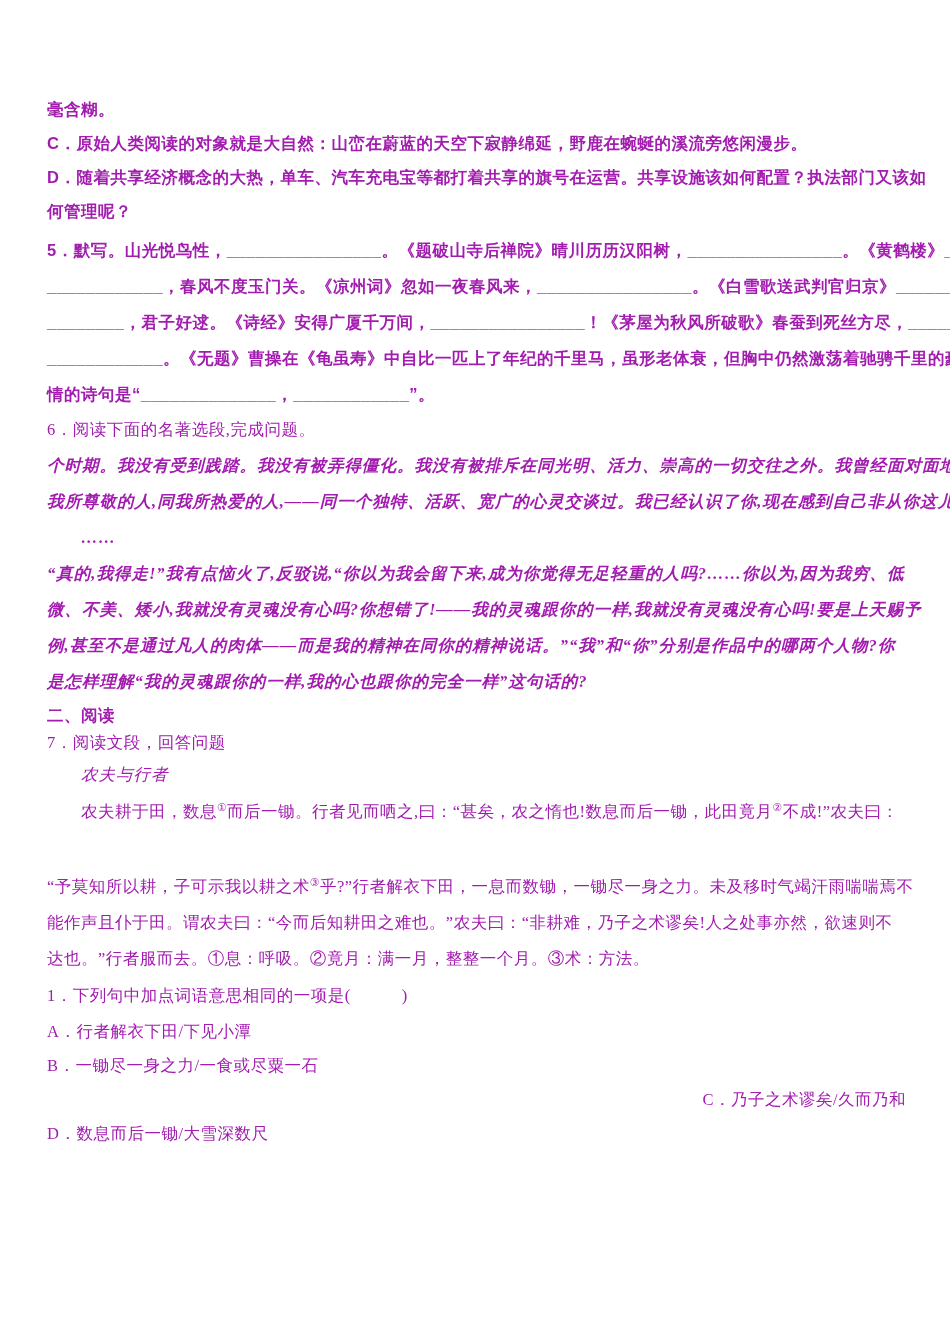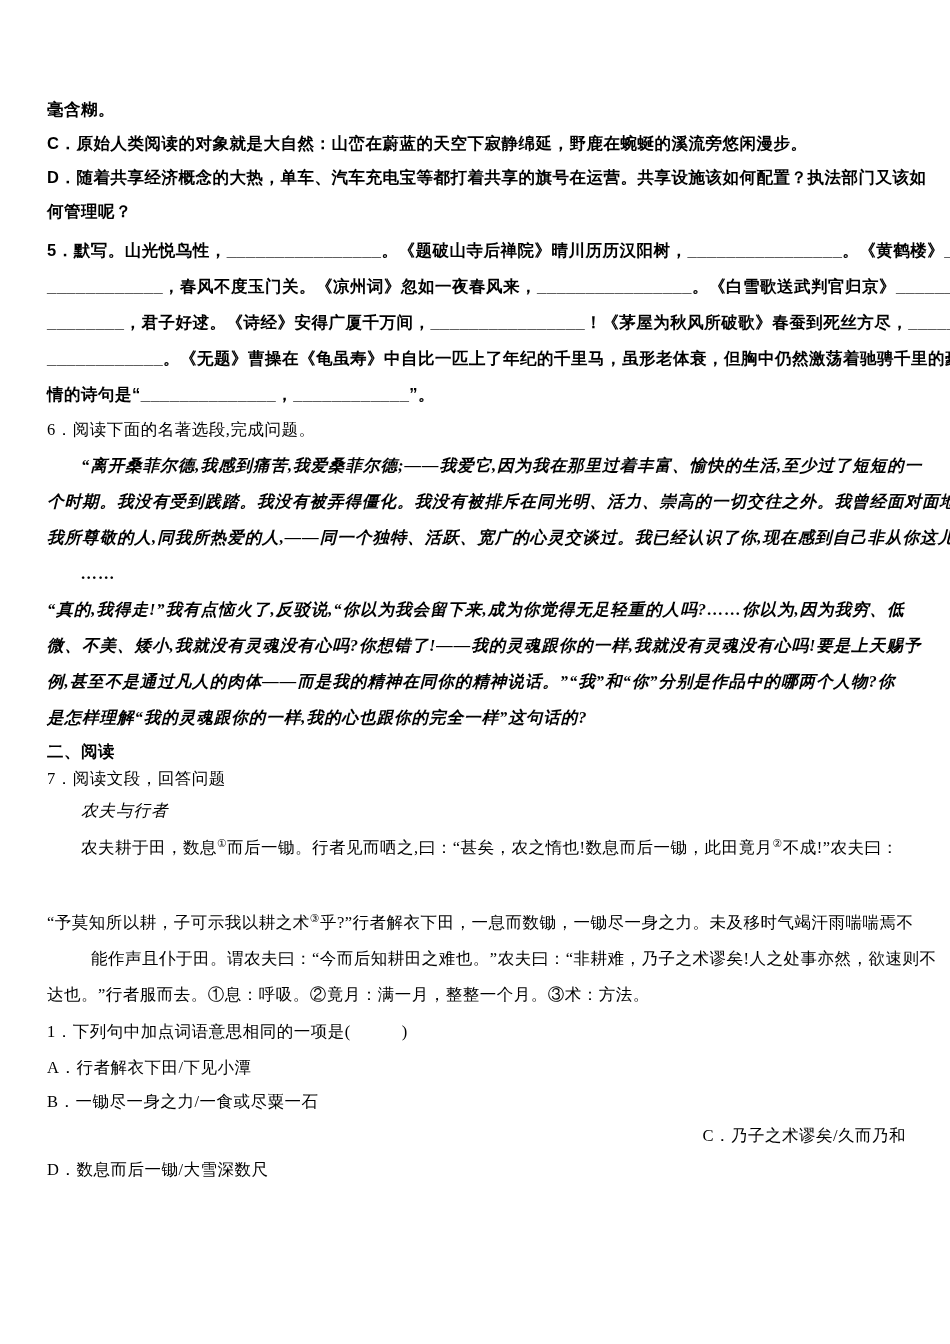--- a/index.html
+++ b/index.html
@@ -2,21 +2,21 @@
 <html><head>
 <meta charset="utf-8">
 <style>
   html, body { margin: 0; padding: 0; background: #e8e8e8; }
   .page {
     position: relative;
     width: 950px;
     height: 1344px;
     margin: 0 auto;
     background: #ffffff;
-    color: #000000;
+    color: #a21caf;
     box-sizing: border-box;
     padding: 92px 44px 0 47px;
     overflow: hidden;
     font-family: "Liberation Serif", serif;
   }
   .section { }
   .line {
     white-space: nowrap;
     font-size: 16.5px;
   }
@@ -67,42 +67,41 @@
       <div class="line" style="line-height: 36px;">5．默写。山光悦鸟性，________________。《题破山寺后禅院》晴川历历汉阳树，________________。《黄鹤楼》______</div>
       <div class="line" style="line-height: 36px;">____________，春风不度玉门关。《凉州词》忽如一夜春风来，________________。《白雪歌送武判官归京》________</div>
       <div class="line" style="line-height: 36px;">________，君子好逑。《诗经》安得广厦千万间，________________！《茅屋为秋风所破歌》春蚕到死丝方尽，______</div>
       <div class="line" style="line-height: 36px;">____________。《无题》曹操在《龟虽寿》中自比一匹上了年纪的千里马，虽形老体衰，但胸中仍然激荡着驰骋千里的豪</div>
       <div class="line" style="line-height: 36px;">情的诗句是“______________，____________”。</div>
     </div>
     <div class="section song">
       <div class="line" style="line-height: 36px;">6．阅读下面的名著选段,完成问题。</div>
     </div>
     <div class="section kai">
-      <div class="line indent" style="line-height: 36px;">“离开桑菲尔德,我感到痛苦,我爱桑菲尔德;——我爱它,因为我在那里过着丰富、愉快的生活,至少过了短短的一</div>
       <div class="line" style="line-height: 36px;">个时期。我没有受到践踏。我没有被弄得僵化。我没有被排斥在同光明、活力、崇高的一切交往之外。我曾经面对面地同</div>
       <div class="line" style="line-height: 36px;">我所尊敬的人,同我所热爱的人,——同一个独特、活跃、宽广的心灵交谈过。我已经认识了你,现在感到自己非从你这儿</div>
       <div class="line indent" style="line-height: 36px;">……</div>
       <div class="line" style="line-height: 36px;">“真的,我得走!”我有点恼火了,反驳说,“你以为我会留下来,成为你觉得无足轻重的人吗?……你以为,因为我穷、低</div>
       <div class="line" style="line-height: 36px;">微、不美、矮小,我就没有灵魂没有心吗?你想错了!——我的灵魂跟你的一样,我就没有灵魂没有心吗!要是上天赐予</div>
       <div class="line" style="line-height: 36px;">例,甚至不是通过凡人的肉体——而是我的精神在同你的精神说话。”“我”和“你”分别是作品中的哪两个人物?你</div>
       <div class="line" style="line-height: 36px;">是怎样理解“我的灵魂跟你的一样,我的心也跟你的完全一样”这句话的?</div>
     </div>
     <div class="section bold">
       <div class="line" style="line-height: 30px;">二、阅读</div>
     </div>
     <div class="section song">
       <div class="line" style="line-height: 26px;">7．阅读文段，回答问题</div>
     </div>
     <div class="section kai-title">
       <div class="line indent" style="line-height: 38px;">农夫与行者</div>
     </div>
     <div class="section song">
       <div class="line indent" style="line-height: 36px;"><span>农夫耕于田，数息</span><sup class="fnote">①</sup><span>而后一锄。行者见而哂之,曰：“甚矣，农之惰也!数息而后一锄，此田竟月</span><sup class="fnote">②</sup><span>不成!”农夫曰：</span></div>
       <div class="line" style="line-height: 36px; margin-top: 39px;"><span>“予莫知所以耕，子可示我以耕之术</span><sup class="fnote">③</sup><span>乎?”行者解衣下田，一息而数锄，一锄尽一身之力。未及移时气竭汗雨喘喘焉不</span></div>
-      <div class="line" style="line-height: 36px; margin-left: 44px;">能作声且仆于田。谓农夫曰：“今而后知耕田之难也。”农夫曰：“非耕难，乃子之术谬矣!人之处事亦然，欲速则不</div>
+      <div class="line" style="line-height: 36px;">能作声且仆于田。谓农夫曰：“今而后知耕田之难也。”农夫曰：“非耕难，乃子之术谬矣!人之处事亦然，欲速则不</div>
       <div class="line" style="line-height: 36px;">达也。”行者服而去。①息：呼吸。②竟月：满一月，整整一个月。③术：方法。</div>
     </div>
     <div class="section song">
       <div class="line" style="line-height: 38px;">1．下列句中加点词语意思相同的一项是(　　　)</div>
     </div>
     <div class="section song">
       <div class="line" style="line-height: 34px;">A．行者解衣下田/下见小潭</div>
       <div class="line" style="line-height: 34px;">B．一锄尽一身之力/一食或尽粟一石</div>
       <div class="line" style="line-height: 34px; text-align: right;">C．乃子之术谬矣/久而乃和</div>
       <div class="line" style="line-height: 34px;">D．数息而后一锄/大雪深数尺</div>

